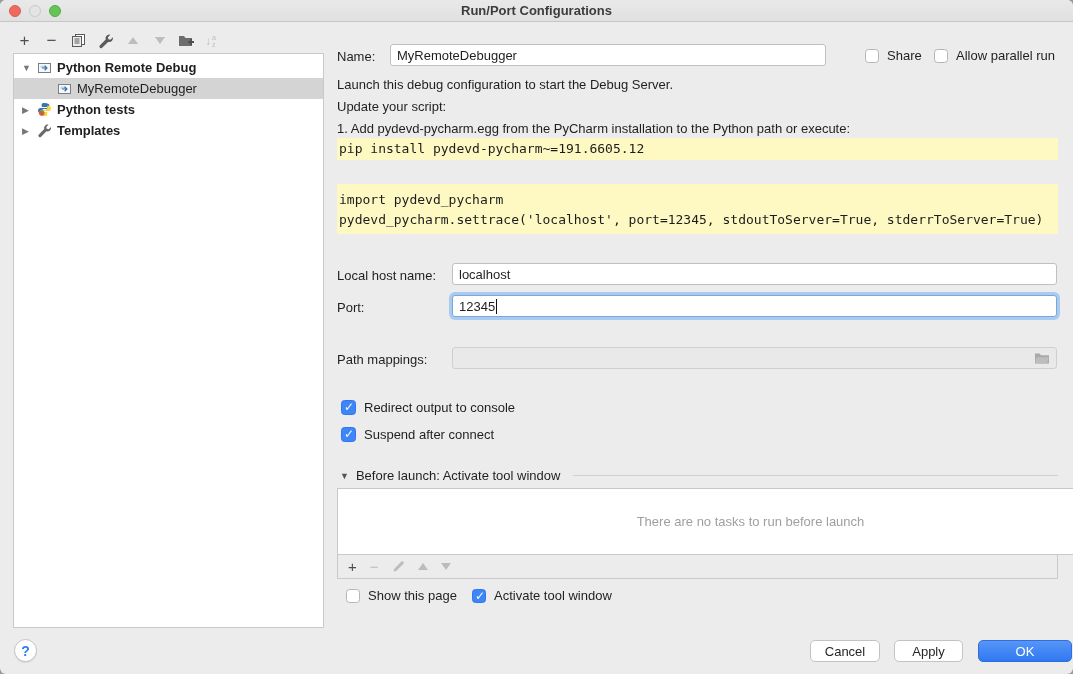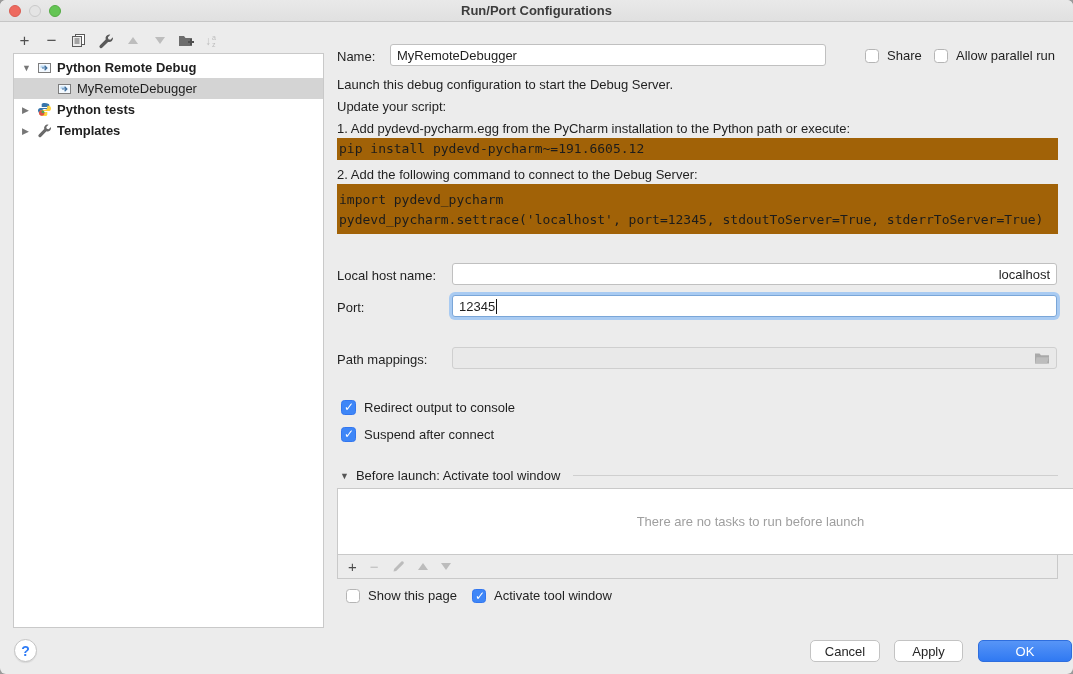--- a/index.html
+++ b/index.html
@@ -37,21 +37,21 @@
   .ticon{width:16px;height:16px;margin-right:5px;flex:none;display:flex;align-items:center;justify-content:center;}
   .tlabel.bold{font-weight:bold;}
   
   .abs{position:absolute;margin-top:12px;}
   .lbl{color:#1f1f1f;white-space:nowrap;}
   .tfield{background:#fff;border:1px solid #c0c0c0;border-radius:3px;height:22px;
     font-family:"Liberation Sans",sans-serif;font-size:13px;color:#1f1f1f;padding:0 6px;outline:none;}
   .tfield.focus{border:1px solid #7aa6d8;box-shadow:0 0 0 3px #a9cbf2;display:flex;align-items:center;}
   .caret{display:inline-block;width:1px;height:15px;background:#111;margin-left:1px;}
   .code{font-family:"DejaVu Sans Mono","Liberation Mono",monospace;font-size:13px;color:#1c1c1c;
-    background:#a16207;white-space:nowrap;overflow:hidden;}
+    background:#fef9c3;white-space:nowrap;overflow:hidden;}
   .cb{width:15px;height:15px;border:1px solid #b5b5b5;border-radius:3.5px;background:#fff;flex:none;}
   .cb.checked{background:#3e86f7;border-color:#3276ef;position:relative;}
   .cb.checked::after{content:"✓";position:absolute;left:2px;top:-1px;color:#fff;font-size:12px;font-weight:bold;}
   .cb.small{width:14px;height:14px;}
   .cbrow{display:flex;align-items:flex-end;gap:8px;}
   
   .blhead{display:flex;align-items:center;gap:7px;color:#1f1f1f;}
   .blhead .dis-tri{font-size:9px;color:#555;}
   .blhead .line{flex:1;height:1px;background:#cfcfcf;margin-left:6px;}
   .taskpanel{background:#fff;border:1px solid #c9c9c9;display:flex;align-items:center;justify-content:center;color:#9f9f9f;}
@@ -166,28 +166,27 @@
   </div>
   <div class="abs cbrow" style="left:934px;top:36px;">
     <span class="cb small"></span>
     <span class="lbl">Allow parallel run</span>
   </div>
 
   <div class="abs lbl" style="left:337px;top:65px;">Launch this debug configuration to start the Debug Server.</div>
   <div class="abs lbl" style="left:337px;top:87px;">Update your script:</div>
   <div class="abs lbl" style="left:337px;top:109px;">1. Add pydevd-pycharm.egg from the PyCharm installation to the Python path or execute:</div>
   <div class="abs code" style="left:337px;top:126px;width:721px;height:22px;line-height:22px;padding-left:2px;">pip install pydevd-pycharm~=191.6605.12</div>
-  <div class="abs lbl" style="left:337px;top:155px;">2. Add the following command to connect to the Debug Server:</div>
   <div class="abs code" style="left:337px;top:172px;width:721px;height:50px;padding:6px 0 0 2px;line-height:20px;">
     <div>import pydevd_pycharm</div>
     <div>pydevd_pycharm.settrace('localhost', port=12345, stdoutToServer=True, stderrToServer=True)</div>
   </div>
 
   <div class="abs lbl" style="left:337px;top:256px;">Local host name:</div>
-  <input class="abs tfield" style="left: 452px; top: 251px; width: 605px; text-align: right;" readonly="" value="localhost">
+  <input class="abs tfield" style="left: 452px; top: 251px; width: 605px;" readonly="" value="localhost">
 
   <div class="abs lbl" style="left:337px;top:288px;">Port:</div>
   <div class="abs tfield focus" style="left:452px;top:283px;width:605px;">
     <span>12345</span>
       <span class="caret"></span>
   </div>
 
   <div class="abs lbl" style="left:337px;top:340px;">Path mappings:</div>
   <div class="abs tfield" style="left:452px;top:335px;width:605px;background:#e9e9e9;border-color:#cfcfcf;display:flex;align-items:center;justify-content:flex-end;">
     <span style="flex:1;"></span>

